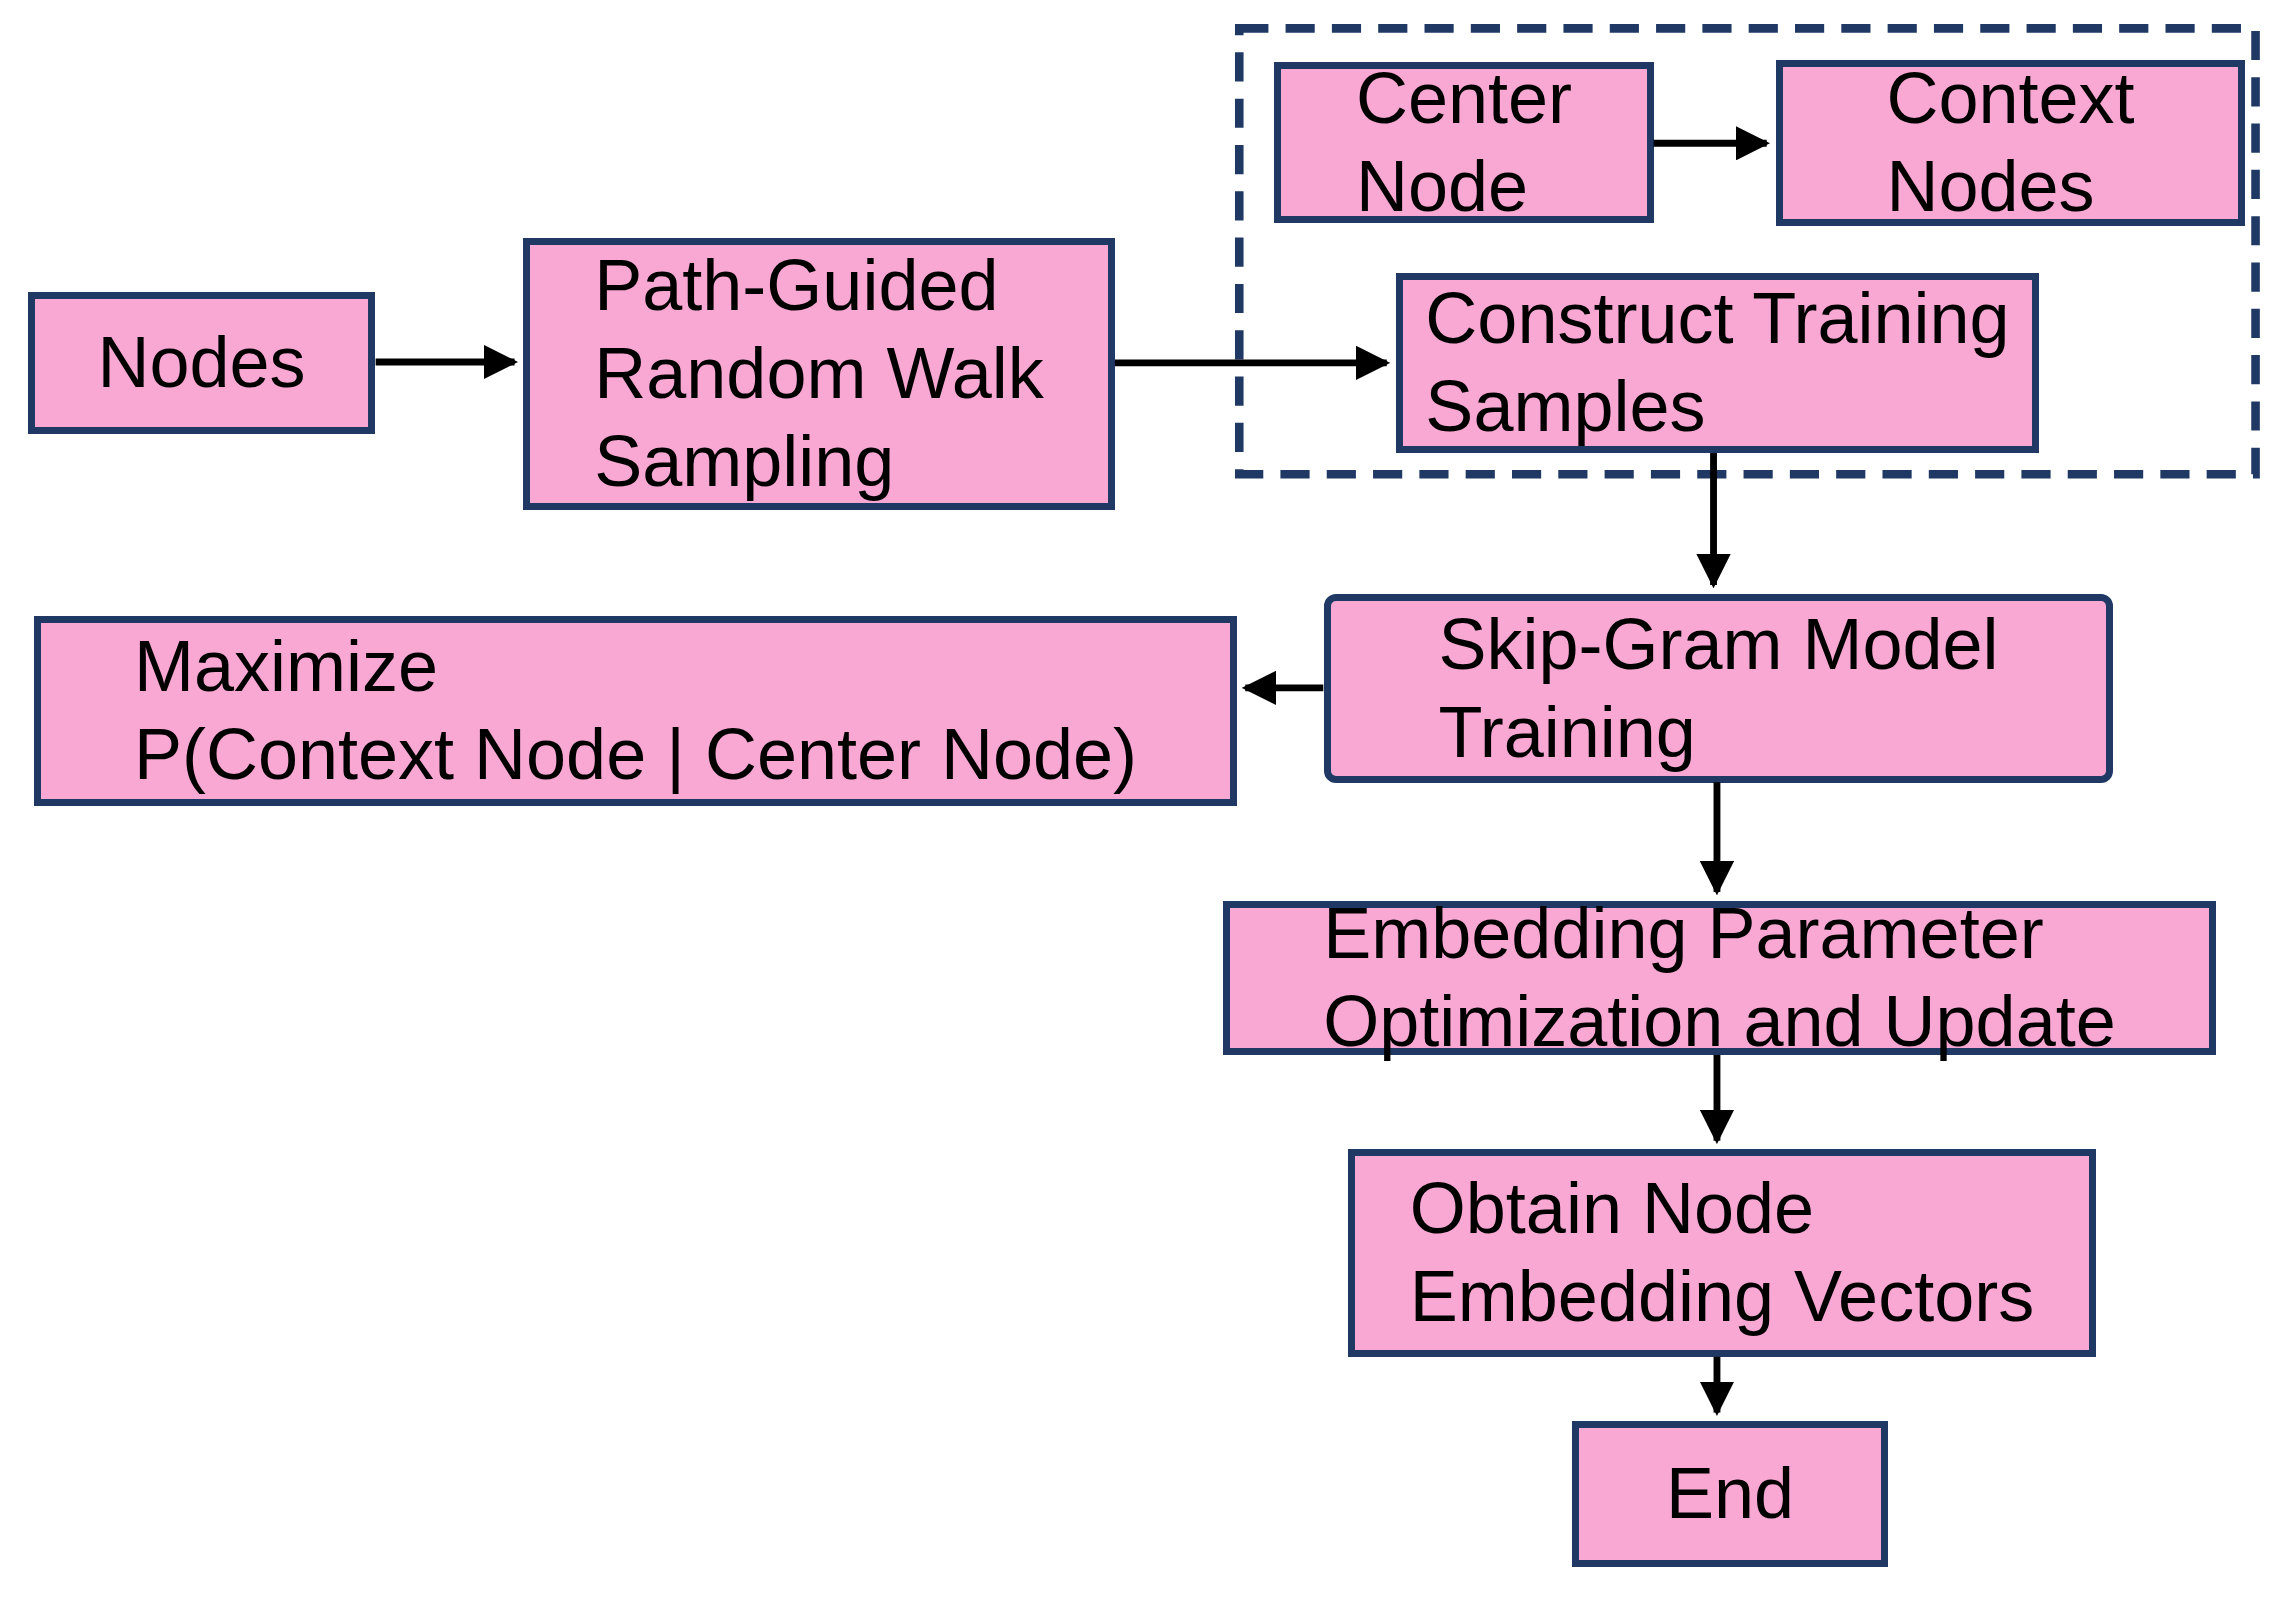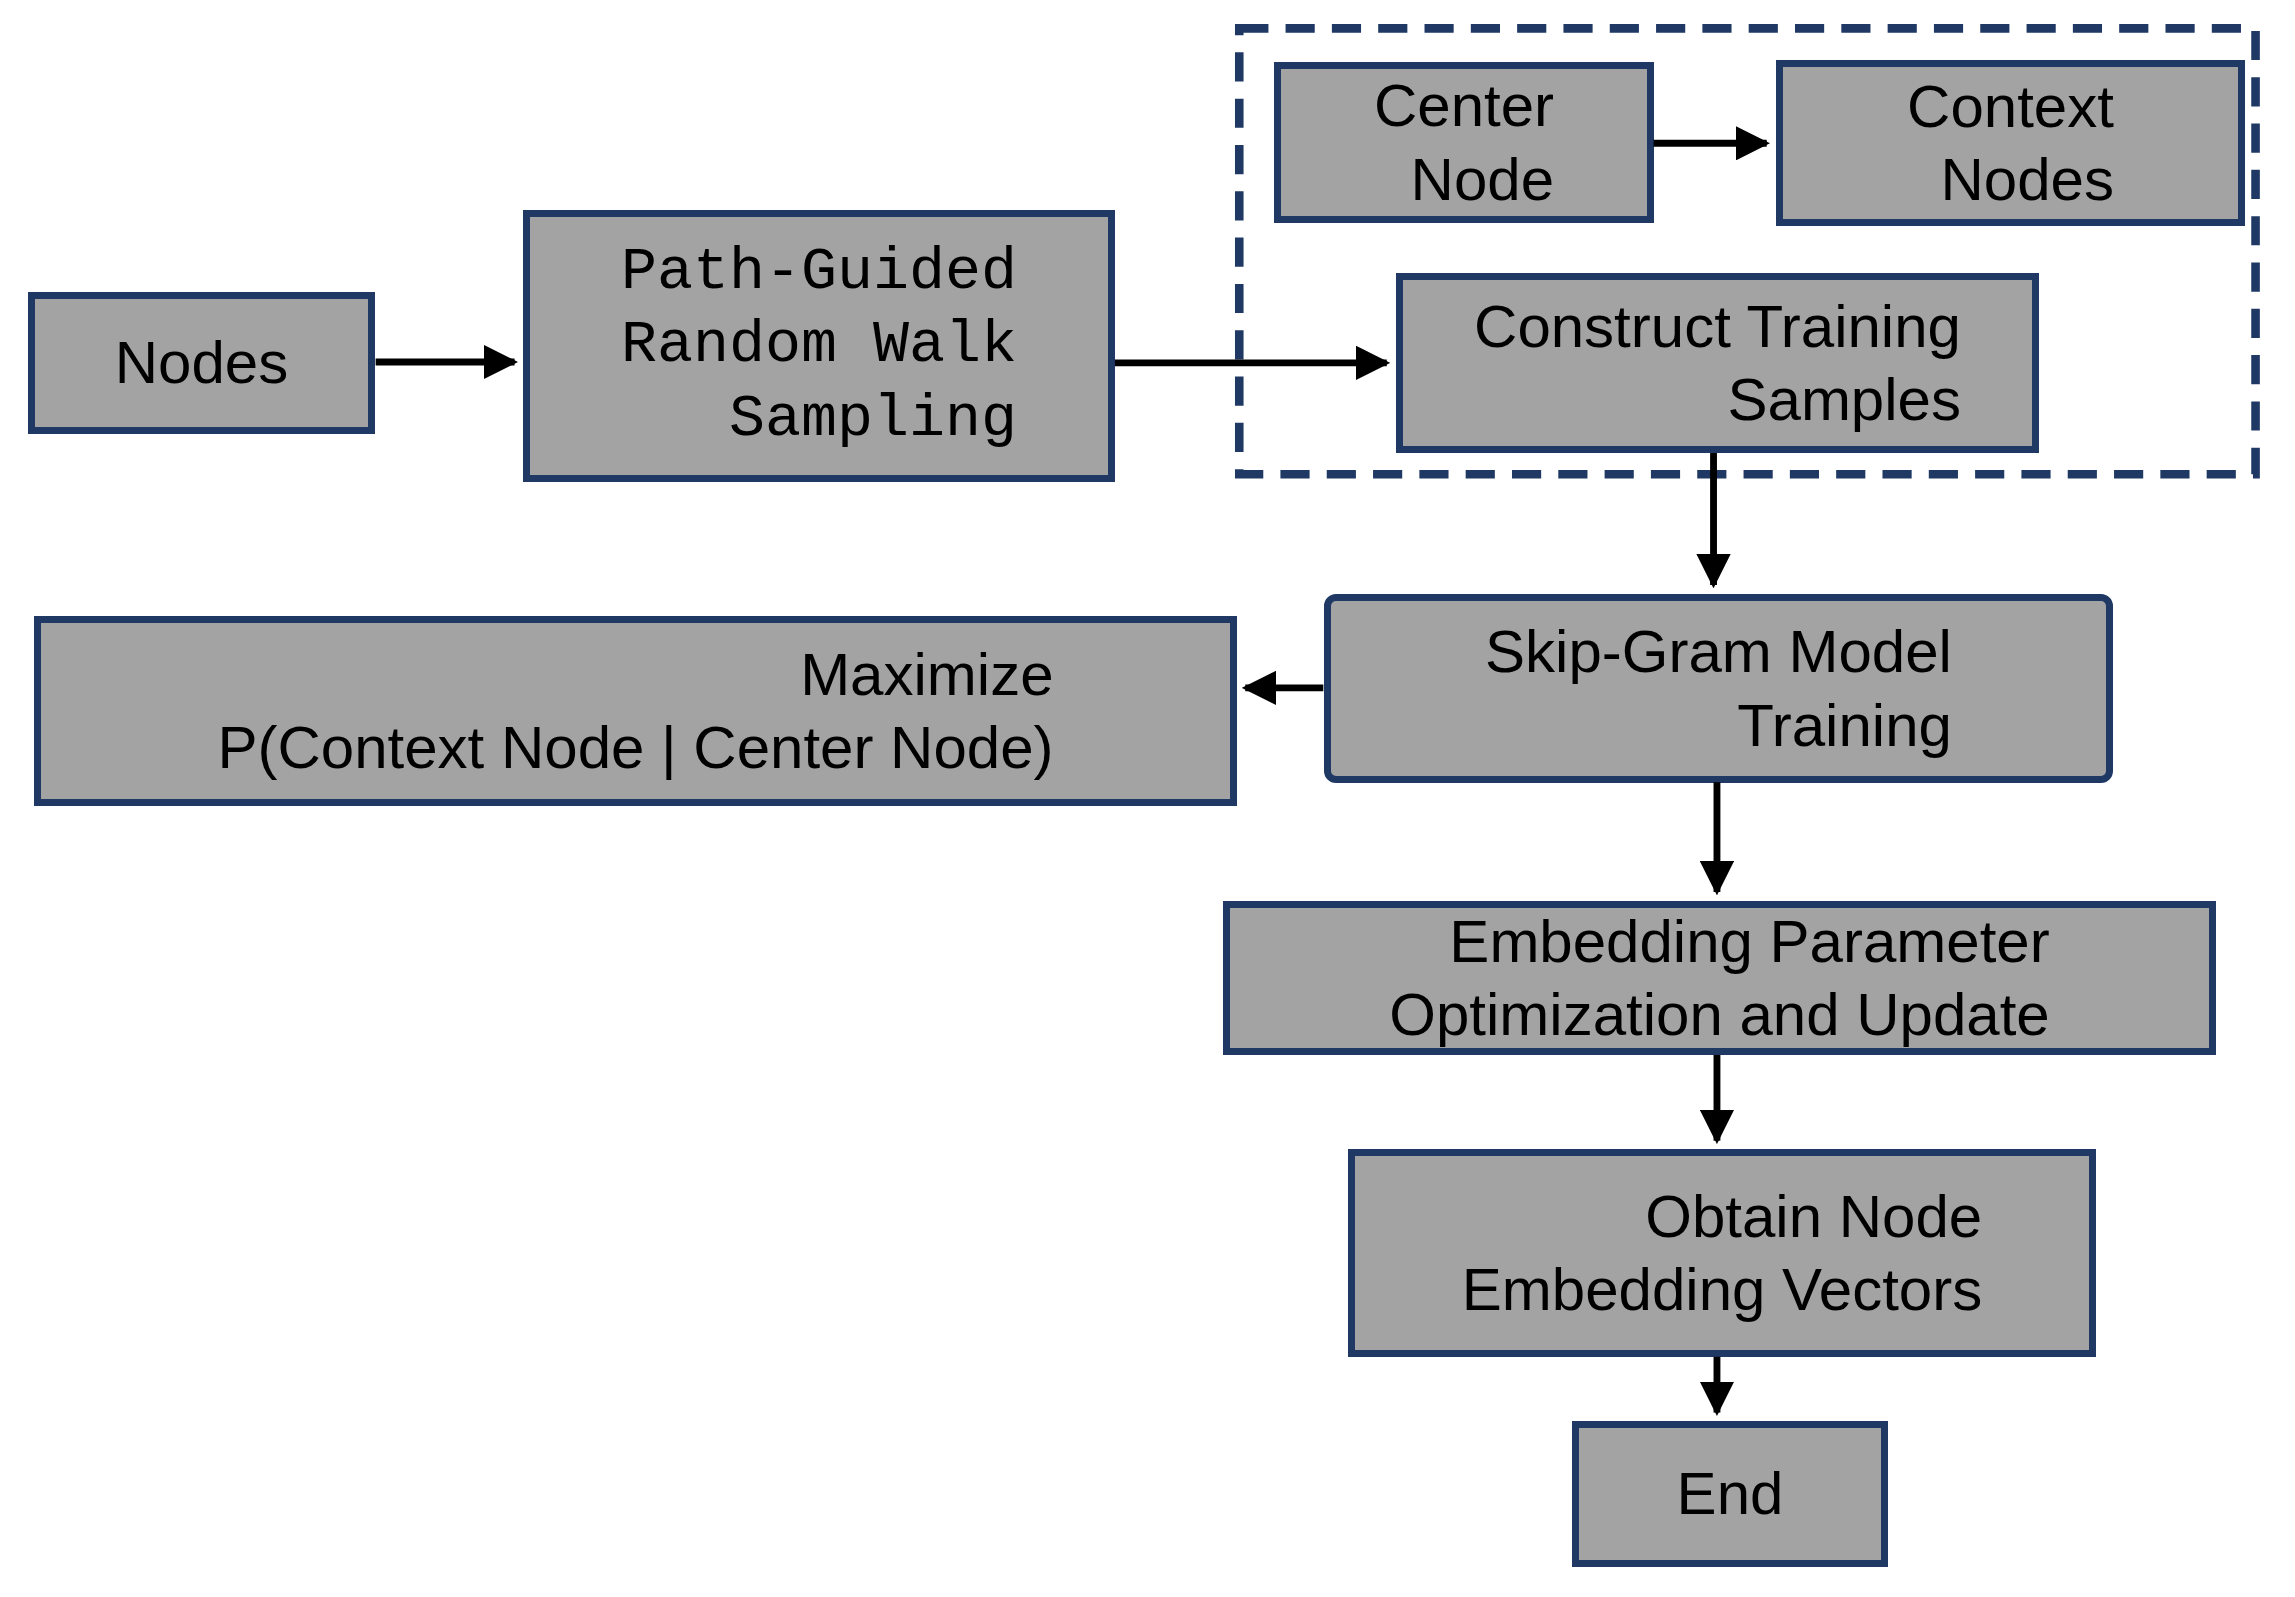--- a/index.html
+++ b/index.html
@@ -22,33 +22,33 @@
     width: 2295px;
     height: 1597px;
   }
   #group-layer  { z-index: 0; }
   #node-layer   { z-index: 1; }
   #arrow-layer  { z-index: 2; pointer-events: none; }
   .node {
     position: absolute;
     box-sizing: border-box;
     border: 7.7px solid #1f3864;
-    background: #a3a3a3;
+    background: #f9a8d4;
     display: flex;
     align-items: center;
     justify-content: center;
-    text-align: right;
+    text-align: left;
     color: #000000;
-    font-size: 60px;
+    font-size: 72px;
     line-height: 1.22;
     white-space: pre-line;
   }
   
   #n-start        { left:   28px; top:  292px; width:  347px; height: 142px; }
-  #n-path-guided  { left:  523px; top:  210px; width:  592px; height: 272px; font-family: Liberation Mono, monospace; }
+  #n-path-guided  { left:  523px; top:  238px; width:  592px; height: 272px; }
   #n-center-node  { left: 1274px; top:   62px; width:  380px; height: 161px; }
   #n-context-nodes{ left: 1776px; top:   60px; width:  469px; height: 166px; }
   #n-construct    { left: 1396px; top:  273px; width:  643px; height: 180px; }
   #n-skip-gram    { left: 1324px; top:  594px; width:  789px; height: 189px; border-radius: 12px; }
   #n-maximize     { left:   34px; top:  592px; width: 1203px; height: 190px; margin-top: 24px; }
   #n-embedding    { left: 1223px; top: 901px; width: 993px; height: 154px; }
   #n-obtain       { left: 1348px; top: 1149px; width:  748px; height: 208px; }
   #n-end          { left: 1572px; top: 1421px; width:  316px; height: 146px; }
 </style>
 </head>

